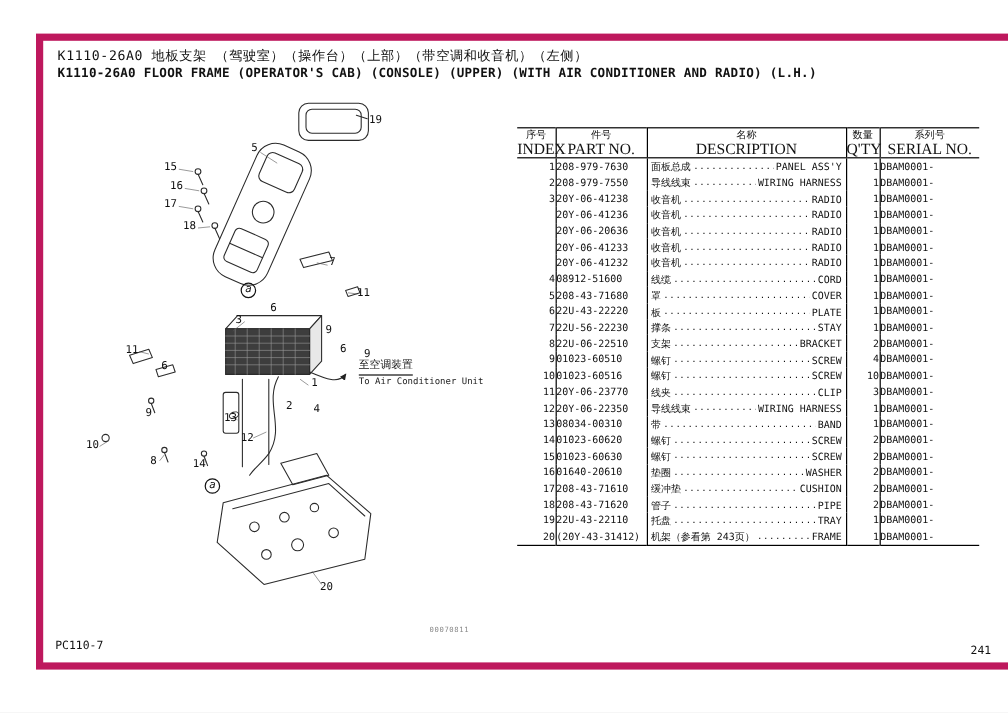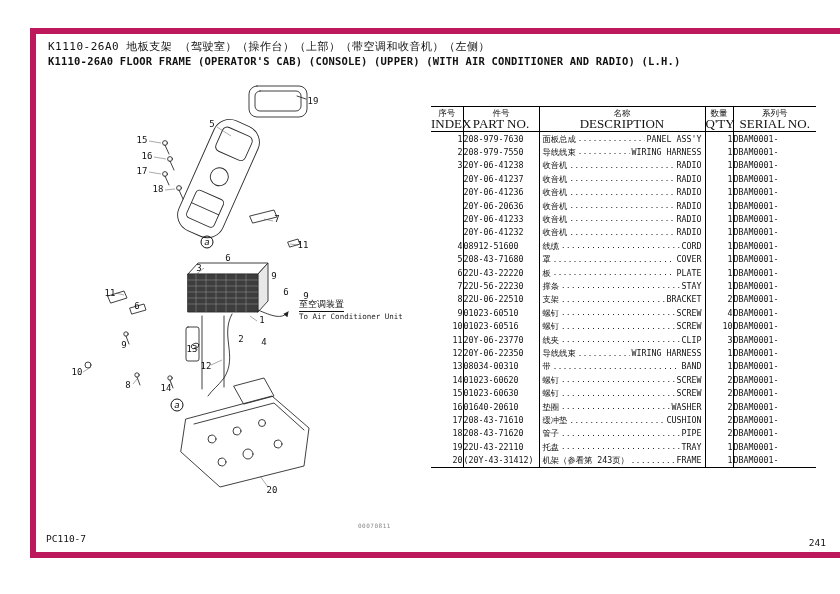--- a/index.html
+++ b/index.html
@@ -50,21 +50,21 @@
   table.parts th, table.parts td { padding:0; vertical-align:middle; font-weight:normal; }
   table.parts th + th, table.parts td + td { border-left:1px solid #000; }
   thead th { border-bottom:1px solid #000; text-align:center; }
   thead .h-cn { font-size:8.5px; line-height:11px; padding-top:1px; }
   thead .h-en { font-size:13px; line-height:10px; padding-bottom:2px;font-family:Liberation Serif, serif; }
   tbody td { height:12.4px; line-height:12.4px; white-space:nowrap; overflow:hidden; }
   td.c-idx { text-align:right; padding-right:6px; }
   td.c-part { padding-left:3px; }
   td.c-qty { text-align:right; padding-right:5px; }
   td.c-ser { padding-left:4px; }
-  .desc-wrap { display:flex; align-items:center; width:100%; padding:0 3px; }
+  .desc-wrap { display:flex; align-items:flex-end; width:100%; padding:0 3px; }
   .d-cn { flex:none; }
   .dots { flex:1 1 auto; overflow:hidden; white-space:nowrap; margin:0 2px; min-width:6px; }
   .dots::after {
     content:"..........................................................................";
     font-size:7.5px; letter-spacing:0.5px; color:#111;
   }
   .d-en { flex:none; }
 
   .footer-left { position:absolute; left:10px; bottom:8px; font-size:9.5px; }
   .footer-right { position:absolute; right:18px; bottom:4px; font-size:9.5px; }
@@ -285,33 +285,20 @@
       <div class="desc-wrap">
         <span class="d-cn">收音机</span>
         <span class="dots"></span>
         <span class="d-en">RADIO</span>
       </div>
     </td>
     <td class="c-qty">1</td>
     <td class="c-ser">DBAM0001-</td>
   </tr>
 
-  <tr>
-    <td class="c-idx"></td>
-    <td class="c-part">20Y-06-41237</td>
-    <td class="c-desc">
-      <div class="desc-wrap">
-        <span class="d-cn">收音机</span>
-        <span class="dots"></span>
-        <span class="d-en">RADIO</span>
-      </div>
-    </td>
-    <td class="c-qty">1</td>
-    <td class="c-ser">DBAM0001-</td>
-  </tr>
 
   <tr>
     <td class="c-idx"></td>
     <td class="c-part">20Y-06-41236</td>
     <td class="c-desc">
       <div class="desc-wrap">
         <span class="d-cn">收音机</span>
         <span class="dots"></span>
         <span class="d-en">RADIO</span>
       </div>

